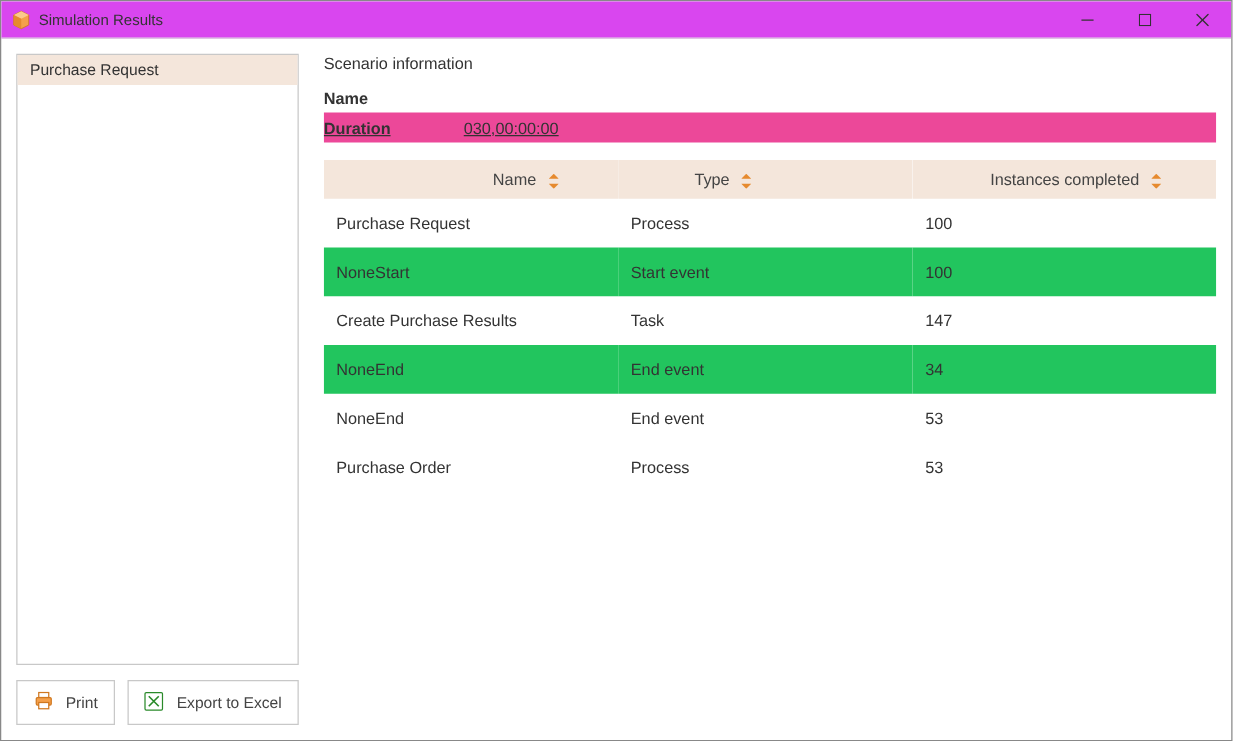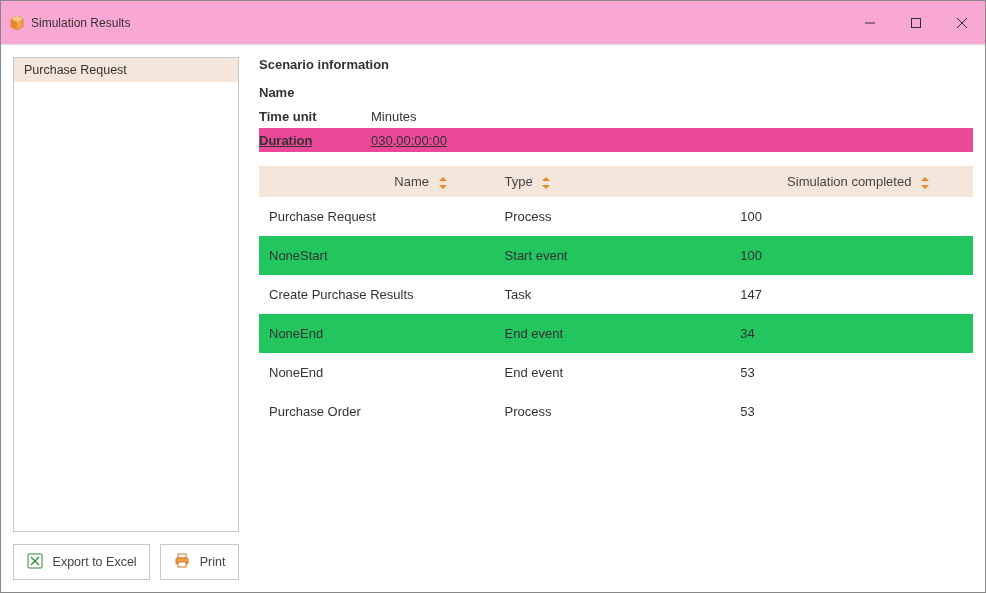--- a/index.html
+++ b/index.html
@@ -11,24 +11,24 @@
     body {
       width: 986px;
       height: 593px;
       background: #fff;
       border: 1px solid #888;
       display: flex;
       flex-direction: column;
       overflow: hidden;
     }
     .titlebar {
-      height: 44px;
+      height: 30px;
       display: flex;
       align-items: center;
-      background: #f9a8d4;
+      background: #d946ef;
       border-bottom: 1px solid #e0e0e0;
       padding-left: 8px;
     }
     .titlebar-icon {
       width: 16px;
       height: 16px;
       margin-right: 6px;
     }
     .titlebar-title {
       font-size: 12px;
@@ -101,21 +101,21 @@
       flex-shrink: 0;
     }
     .right-panel {
       flex: 1;
       display: flex;
       flex-direction: column;
       overflow: hidden;
     }
     .scenario-section-title {
       font-size: 13px;
-      font-weight: bold;
+      font-weight: normal;
       color: #333;
       margin-bottom: 8px;
     }
     .info-table {
       font-size: 13px;
       color: #333;
       margin-bottom: 14px;
       width: 100%;
     }
     .info-row {
@@ -149,21 +149,21 @@
       padding: 8px 10px;
       text-align: left;
       position: relative;
     }
     .data-table thead th.col-name {
       text-align: right;
       padding-right: 48px;
       width: 33%;
     }
     .data-table thead th.col-type {
-      text-align: left;
+      text-align: center;
       padding-right: 78px;
       width: 33%;
     }
     .data-table thead th.col-inst {
       text-align: right;
       padding-right: 44px;
       width: 34%;
     }
     .sort-icon {
       display: inline-block;
@@ -220,48 +220,44 @@
   <div class="left-panel">
     <div class="tree-panel">
       <div class="tree-item">
         <span>Purchase Request</span>
       </div>
     </div>
     <div class="bottom-buttons">
       <div class="action-btn">
         <span>
           <svg viewBox="0 0 16 16">
-            <rect x="1" y="1" width="14" height="14" rx="1" fill="#fff" stroke="#2a8a2a" stroke-width="1"></rect>
-            <path d="M4 4 L8 8 L4 12 M8 8 L12 4 M8 8 L12 12" stroke="#2a8a2a" stroke-width="1.3" fill="none"></path>
-          </svg>
-        </span>
-        <span>Export to Excel</span>
-      </div>
-      <div class="action-btn">
-        <span>
-          <svg viewBox="0 0 16 16">
             <rect x="4" y="1" width="8" height="4" fill="none" stroke="#d07820" stroke-width="1"></rect>
             <rect x="2" y="5" width="12" height="6" rx="1" fill="#f5a04a" stroke="#d07820" stroke-width="1"></rect>
             <rect x="4" y="9" width="8" height="5" fill="#fff" stroke="#d07820" stroke-width="1"></rect>
           </svg>
         </span>
         <span>Print</span>
       </div>
+      <div class="action-btn">
+        <span>
+          <svg viewBox="0 0 16 16">
+            <rect x="1" y="1" width="14" height="14" rx="1" fill="#fff" stroke="#2a8a2a" stroke-width="1"></rect>
+            <path d="M4 4 L8 8 L4 12 M8 8 L12 4 M8 8 L12 12" stroke="#2a8a2a" stroke-width="1.3" fill="none"></path>
+          </svg>
+        </span>
+        <span>Export to Excel</span>
+      </div>
     </div>
   </div>
 
   <div class="right-panel">
     <div class="scenario-section-title">Scenario information</div>
     <div class="info-table">
       <div class="info-row">
         <span class="info-label">Name</span>
-      </div>
-      <div class="info-row">
-        <span class="info-label">Time unit</span>
-        <span class="info-value">Minutes</span>
       </div>
       <div class="info-row alt">
         <span class="info-label">Duration</span>
         <span class="info-value">030,00:00:00</span>
       </div>
     </div>
 
     <table class="data-table">
       <thead>
         <tr>
@@ -277,21 +273,21 @@
           <th class="col-type">
             <span>Type</span>
             <span class="sort-icon">
               <svg viewBox="0 0 8 12">
                   <polygon points="4,0 8,4 0,4" fill="#e68a2e"></polygon>
                   <polygon points="0,8 8,8 4,12" fill="#e68a2e"></polygon>
                 </svg>
             </span>
           </th>
           <th class="col-inst">
-            <span>Simulation completed</span>
+            <span>Instances completed</span>
             <span class="sort-icon">
               <svg viewBox="0 0 8 12">
                   <polygon points="4,0 8,4 0,4" fill="#e68a2e"></polygon>
                   <polygon points="0,8 8,8 4,12" fill="#e68a2e"></polygon>
                 </svg>
             </span>
           </th>
         </tr>
       </thead>
       <tbody>

